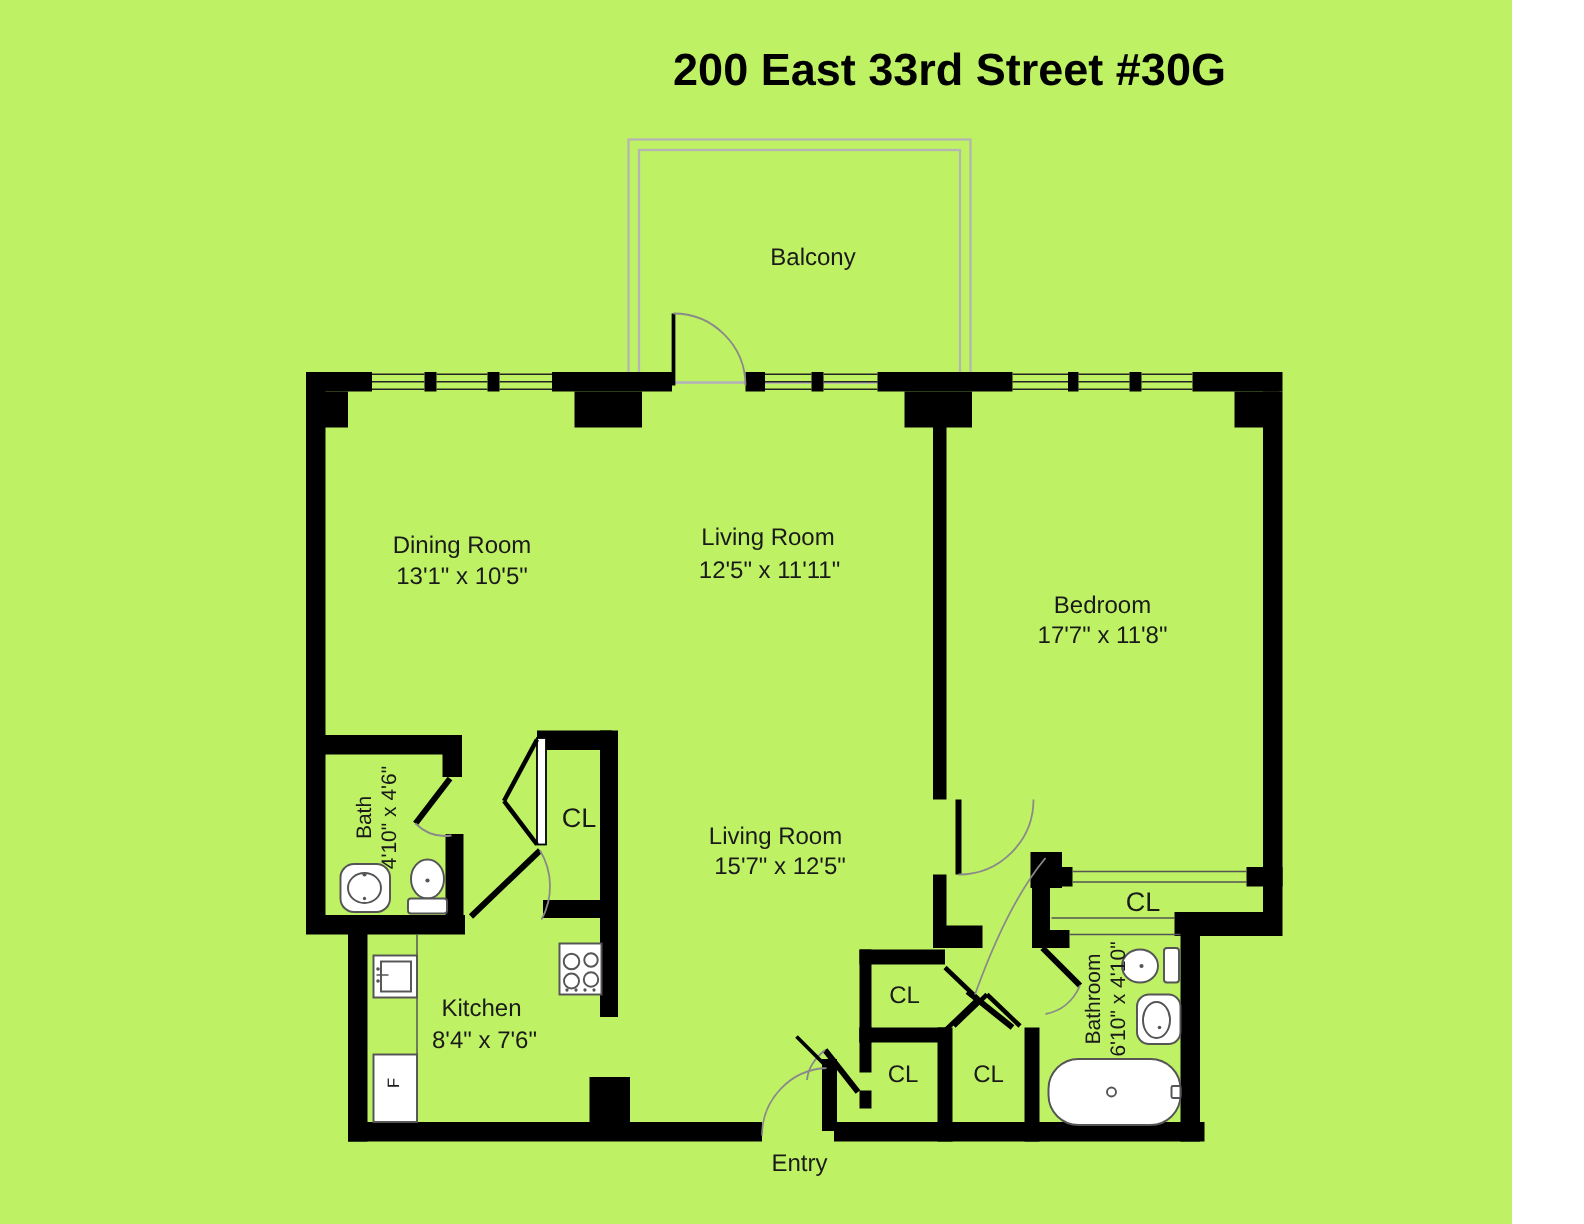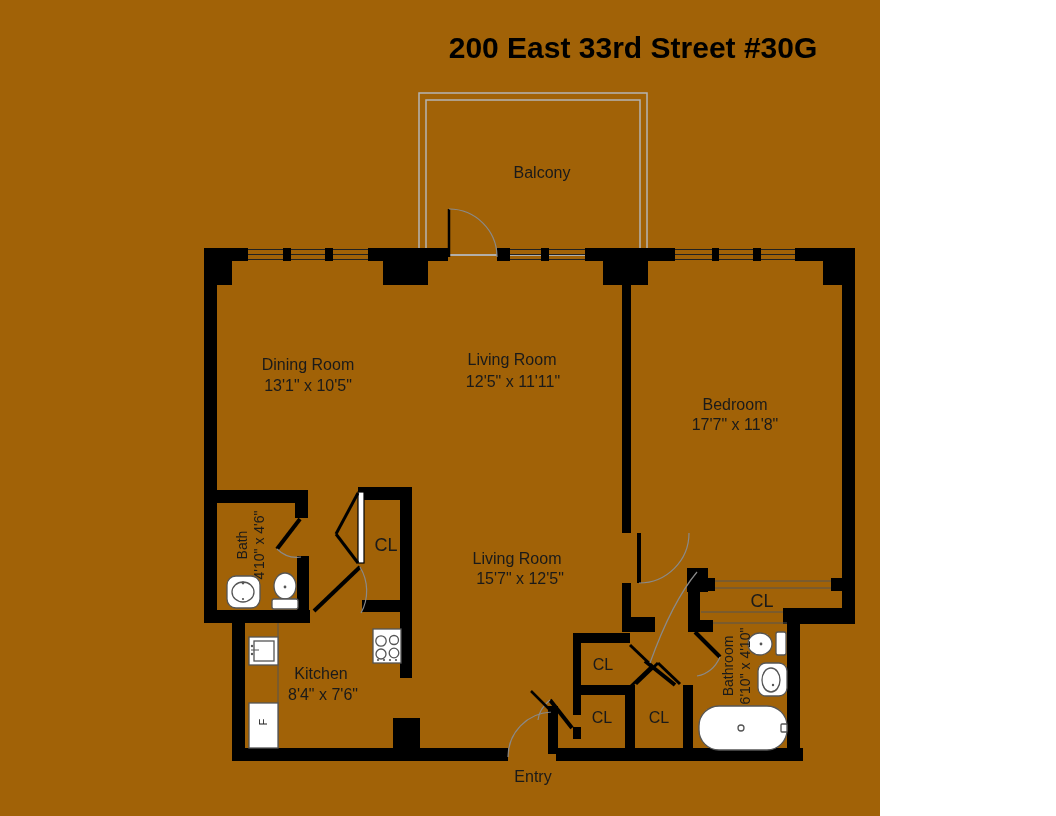--- a/index.html
+++ b/index.html
@@ -1,16 +1,16 @@
 <!DOCTYPE html>
 <html><head>
 <meta charset="utf-8">
 <style>
   html,body{margin:0;padding:0;background:#ffffff;}
-  .canvas{position:relative;width:880px;height:816px;background:#a16207;overflow:hidden;
+  .canvas{position:relative;width:1008px;height:816px;background:#bef264;overflow:hidden;
           font-family:"Liberation Sans", sans-serif;}
   svg{position:absolute;left:0;top:0;}
   svg text{fill:#1a1a1a;text-anchor:middle;dominant-baseline:central;
            font-family:"Liberation Sans", sans-serif;}
   .title-text{font-size:30px;font-weight:bold;fill:#000;}
   .room-label{font-size:16px;}
   .dims-label{font-size:16px;}
   .vlabel{font-size:14px;}
   .cl-label{font-size:16px;}
   .cl-label-big{font-size:18px;}

